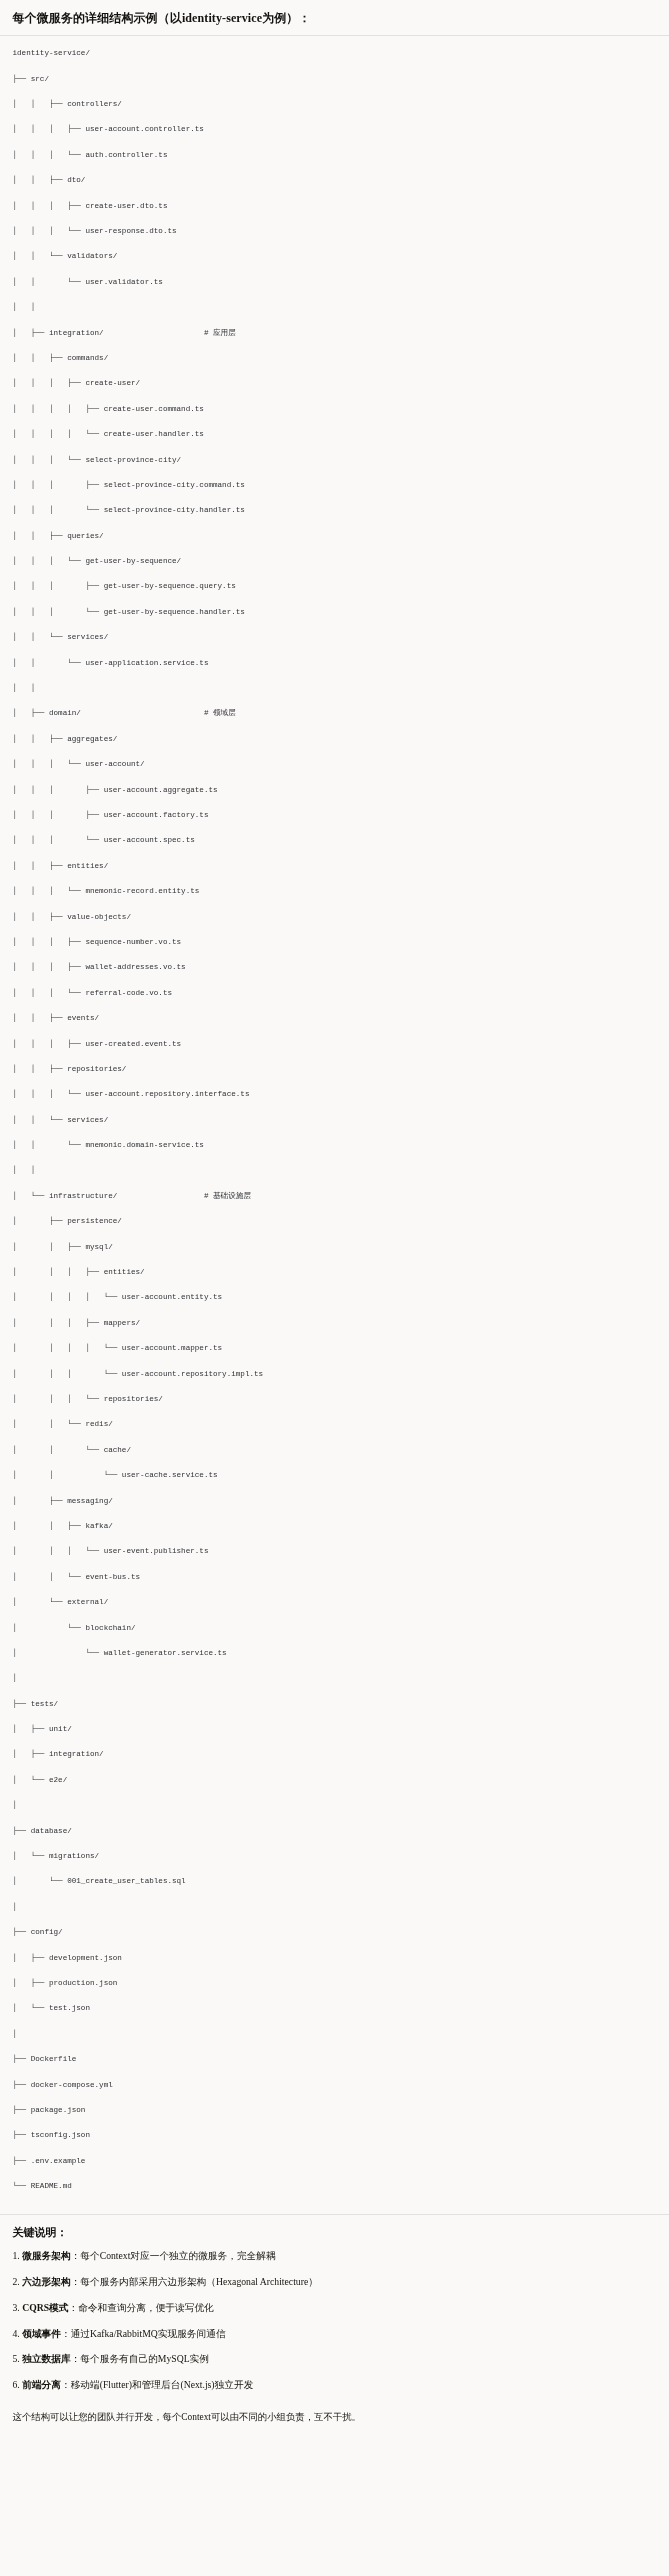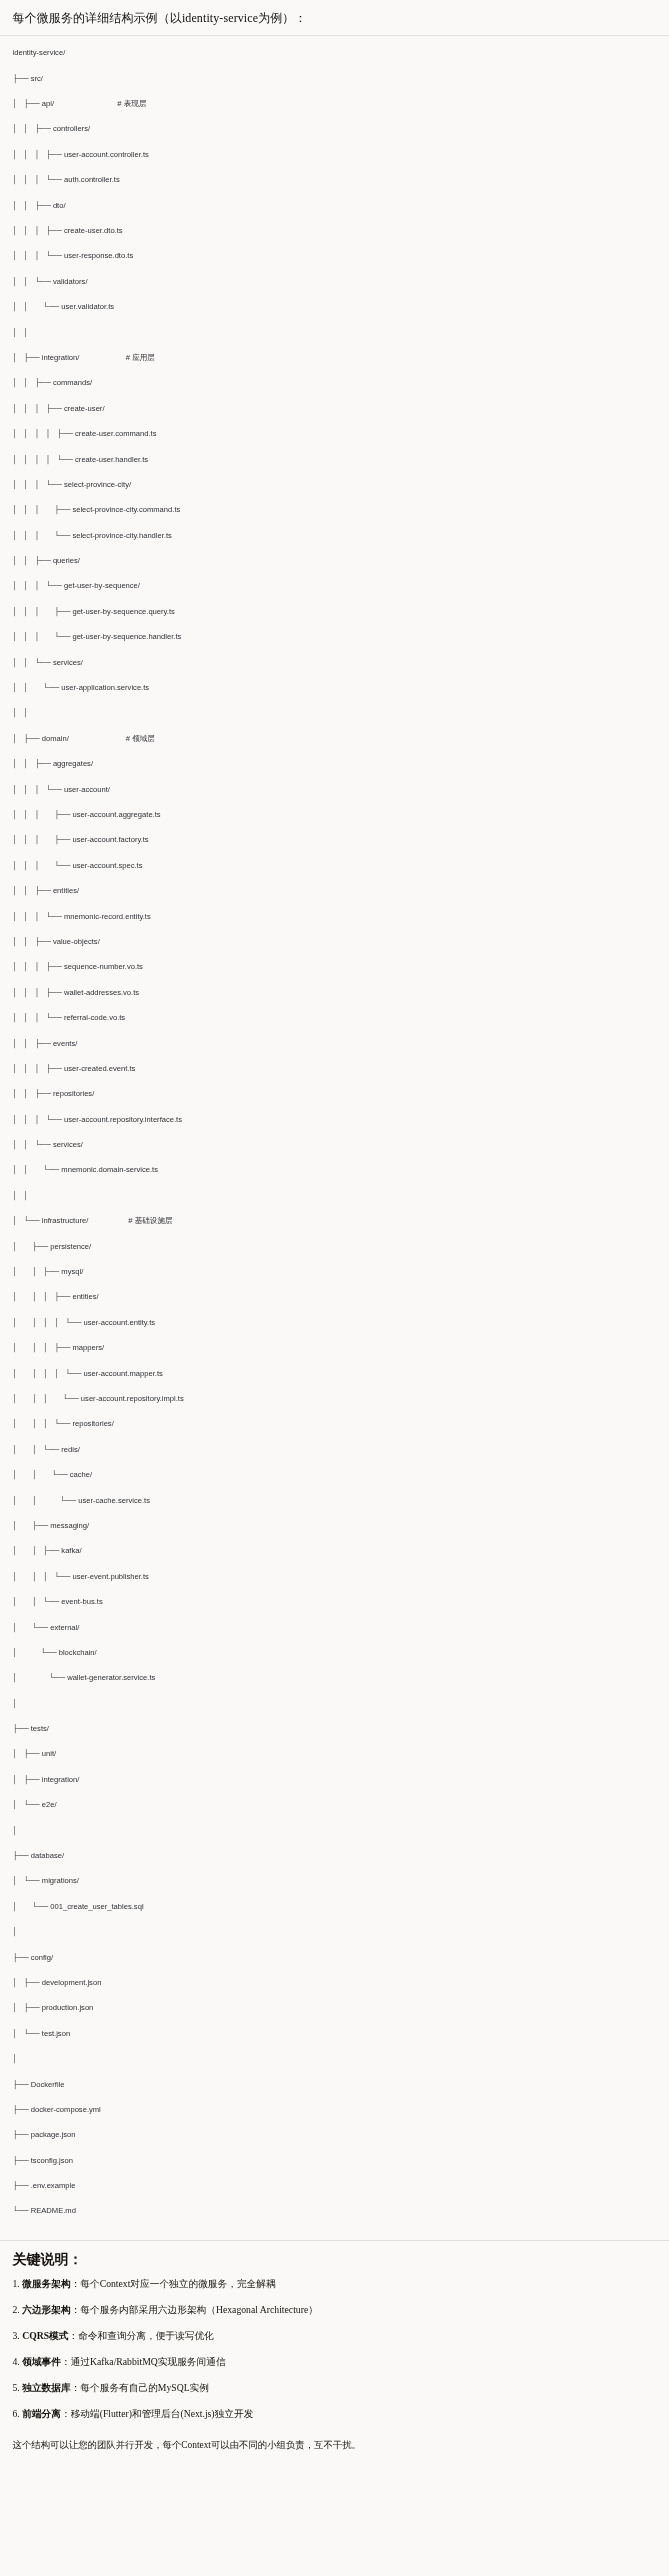--- a/index.html
+++ b/index.html
@@ -22,35 +22,35 @@
   }
 
   
   .header {
     padding: 10px 12.5px 8.8px 12.5px;
     border-bottom: 0.6px solid #e3e1dd;
     background: #faf9f7;
   }
   .page-title {
     font-family: "Liberation Serif", serif;
-    font-weight: normal;
+    font-weight: bold;
     font-size: 12px;
     line-height: 1.35;
     color: #14110f;
     margin: 0;
     letter-spacing: 0.1px;
   }
 
   
   .tree-block {
     padding: 11.3px 12.5px 8.8px 12.5px;
     background: #faf9f7;
   }
   .tree {
-    font-family: Liberation Sans, sans-serif;
+    font-family: Liberation Mono, monospace;
     font-size: 7.6px;
     line-height: 12.7px;
     color: #2f3136;
     white-space: pre;
     margin: 0;
     letter-spacing: 0px;
   }
   .tree-line {
     white-space: pre;
     display: block;
@@ -59,21 +59,21 @@
 
   
   .notes {
     border-top: 0.6px solid #e3e1dd;
     padding: 10px 12.5px 6.3px 12.5px;
     background: #faf9f7;
   }
   .notes-title {
     font-family: "Liberation Serif", serif;
     font-weight: bold;
-    font-size: 14px;
+    font-size: 11px;
     color: #14110f;
     margin: 0 0 8.8px 0;
   }
   .note-item {
     font-family: "Liberation Serif", serif;
     font-size: 9.7px;
     line-height: 1.5;
     color: #17140f;
     margin: 0 0 11.3px 0;
   }
@@ -100,21 +100,20 @@
 
 <div class="page">
 
   <div class="header">
     <h1 class="page-title">每个微服务的详细结构示例（以identity-service为例）：</h1>
   </div>
 
   <div class="tree-block">
     <pre class="tree" id="tree-root"><span class="tree-line">identity-service/</span>
 <span class="tree-line">├── src/</span>
-<span class="tree-line">│   ├── api/                              # 表现层</span>
 <span class="tree-line">│   │   ├── controllers/</span>
 <span class="tree-line">│   │   │   ├── user-account.controller.ts</span>
 <span class="tree-line">│   │   │   └── auth.controller.ts</span>
 <span class="tree-line">│   │   ├── dto/</span>
 <span class="tree-line">│   │   │   ├── create-user.dto.ts</span>
 <span class="tree-line">│   │   │   └── user-response.dto.ts</span>
 <span class="tree-line">│   │   └── validators/</span>
 <span class="tree-line">│   │       └── user.validator.ts</span>
 <span class="tree-line">│   │</span>
 <span class="tree-line">│   ├── integration/                      # 应用层</span>

